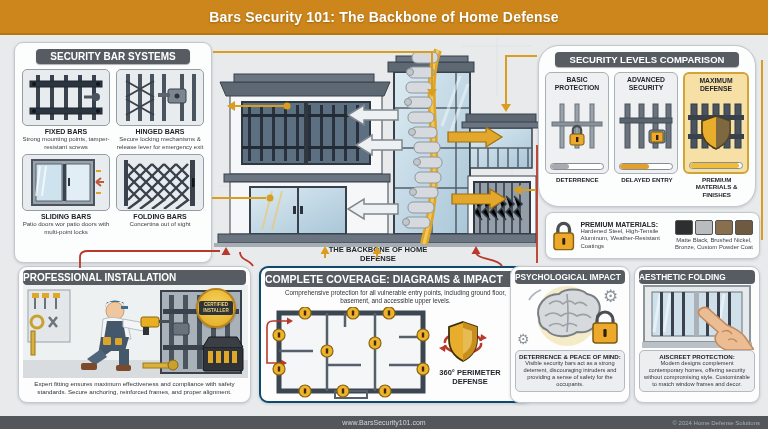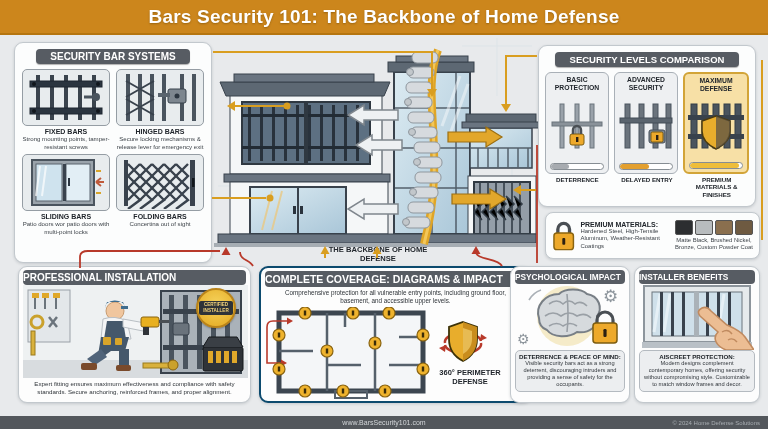--- a/index.html
+++ b/index.html
@@ -2,37 +2,37 @@
 <html><head>
 <meta charset="utf-8">
 <style>
   * { margin:0; padding:0; box-sizing:border-box; }
   html,body { width:768px; height:429px; }
   body { font-family:"Liberation Sans", sans-serif; background:#e8eaec; position:relative; overflow:hidden; }
   #poster { position:absolute; inset:0; }
 
   
   .hdr { position:absolute; left:0; top:0; width:768px; height:35px; background:#cc861c; display:flex; align-items:center; justify-content:center; border-bottom:2px solid #b5750f; }
-  .hdr h1 { color:#fff; font-size:19px; font-weight:bold; letter-spacing:.2px; text-shadow:0 1px 2px rgba(90,60,0,.45); }
+  .hdr h1 { color:#fff; font-size:14px; font-weight:bold; letter-spacing:.2px; text-shadow:0 1px 2px rgba(90,60,0,.45); }
 
   
   .panel { position:absolute; background:#fcfdfd; border:1px solid #c2c8cd; border-radius:9px; box-shadow:0 1px 3px rgba(40,50,60,.18); }
   .pill { background:#575c63; color:#fff; font-weight:bold; text-align:center; border-radius:4px; box-shadow:0 1px 1px rgba(0,0,0,.3); }
 
   
   .sys { left:14px; top:42px; width:198px; height:221px; padding:5px 7px; }
   .sys .pill { font-size:10px; height:15px; line-height:15px; margin:1px 14px 5px; }
   .sys-grid { display:grid; grid-template-columns:1fr 1fr; gap:4px 6px; }
   .sys-item { text-align:center; }
   .sys-box { height:57px; background:#e8ecee; border:1px solid #959da4; border-radius:5px; overflow:hidden; display:flex; align-items:center; justify-content:center; }
   .sys-name { font-size:7px; font-weight:bold; color:#21262c; margin-top:2px; }
   .sys-desc { font-size:6.1px; line-height:1.25; color:#3e444a; }
 
   
-  .lvl { left:538px; top:45px; width:218px; height:162px; padding:5px 6px; }
+  .lvl { left:538px; top:45px; width:218px; height:162px; padding:5px 6px;border-radius:21px; }
   .lvl .pill { font-size:9.5px; height:15px; line-height:15px; margin:1px 10px 5px; }
   .lvl-row { display:flex; gap:5px; justify-content:center; }
   .lvl-card { width:66px; height:102px; border-radius:6px; border:1px solid #a9b0b7; background:#eef0f2; padding:3px 4px; display:flex; flex-direction:column; align-items:center; }
   .lvl-card.max { background:#f7e0a6; border:2px solid #d2a438; }
   .lvl-name { font-size:6.8px; font-weight:bold; color:#21262c; text-align:center; line-height:1.15; height:16px; }
   .lvl-art { flex:1; display:flex; align-items:center; justify-content:center; }
   .lvl-track { width:54px; height:7px; background:#fff; border:1px solid #868d93; border-radius:4px; overflow:hidden; }
   .lvl-fill { height:100%; border-radius:3px; }
   .lvl-tags { display:flex; gap:5px; justify-content:center; margin-top:2px; }
   .lvl-tag { width:66px; text-align:center; font-size:6.2px; font-weight:bold; color:#21262c; line-height:1.2; }
@@ -574,21 +574,21 @@
         <rect x="88.4" y="45" width="3.2" height="8" rx="1.2" fill="#2b2012"></rect>
       </svg>
     </div>
     <div class="mini-cap">
       <div class="t">DETERRENCE &amp; PEACE OF MIND:</div>
       <div class="b">Visible security bars act as a strong deterrent, discouraging intruders and providing a sense of safety for the occupants.</div>
     </div>
   </div>
 
   <div class="card mini aes">
-    <div class="bar">INSTALLER BENEFITS</div>
+    <div class="bar">AESTHETIC FOLDING</div>
     <div class="mini-art">
       <svg width="114" height="66" viewBox="0 0 114 66">
         <rect x="4" y="2" width="106" height="56" fill="#e6eaec" stroke="#8d959c" stroke-width="2"></rect>
         <rect x="12" y="8" width="90" height="44" fill="#cfe0ea" stroke="#6b747c"></rect>
         <path d="M20,10 L14,48 M30,10 L24,48 M84,10 L78,48" stroke="#eef6fa" stroke-width="3" opacity=".75"></path>
         <rect x="54" y="8" width="5" height="44" fill="#aab2b8"></rect>
         <g fill="#39424d">
           <rect x="20" y="8" width="3" height="44"></rect>
             <rect x="31" y="8" width="3" height="44"></rect>
             <rect x="42" y="8" width="3" height="44"></rect>

